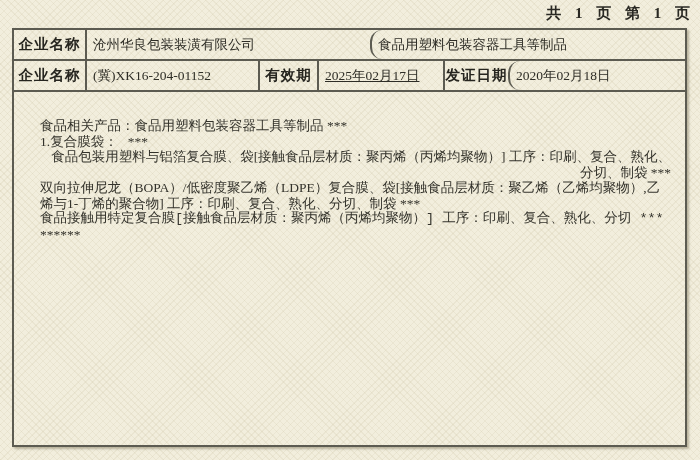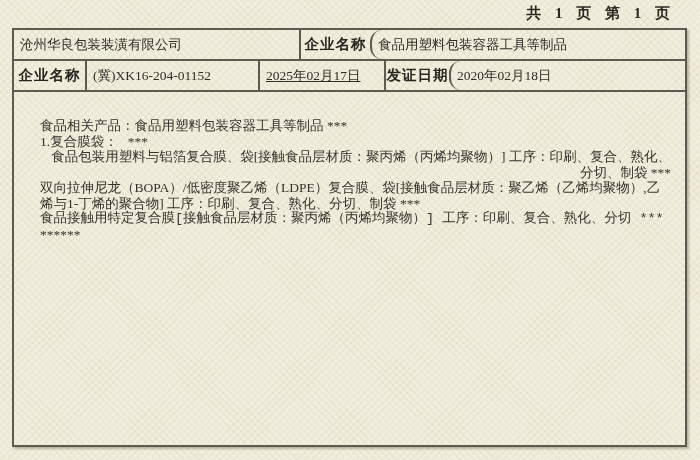--- a/index.html
+++ b/index.html
@@ -9,21 +9,21 @@
   }
   .page{
     position:relative;width:700px;height:460px;overflow:hidden;
     background-color:#f2eedd;
     background-image:
       repeating-linear-gradient(45deg, rgba(203,194,163,0.20) 0 1px, transparent 1px 5px),
       repeating-linear-gradient(135deg, rgba(203,194,163,0.20) 0 1px, transparent 1px 5px);
     color:#2e2d26;
   }
   .pagination{
-    position:absolute;top:4px;right:28px;
+    position:absolute;top:4px;right:8px;
     font-size:15px;font-weight:bold;letter-spacing:2px;word-spacing:6px;
     white-space:pre;color:#2a2923;
   }
   .doc{
     position:absolute;left:12px;top:28px;width:675px;height:419px;
     box-sizing:border-box;border:2px solid #5c5b51;
     box-shadow:2px 2px 2px rgba(140,133,108,0.55);
   }
   .row{
     display:flex;height:31px;box-sizing:border-box;
@@ -63,28 +63,29 @@
 </head>
 <body>
 
 <div class="page">
 
   <div class="pagination">共 1 页 第 1 页</div>
 
   <div class="doc">
 
     <div class="row">
+      <div class="cell label w-hlabel">企业名称</div>
       <div class="cell value w-company">沧州华良包装装潢有限公司</div>
-      <div class="cell label w-hlabel">企业名称</div>
       <div class="cell value grow">食品用塑料包装容器工具等制品</div>
     </div>
 
     <div class="row">
       <div class="cell label w-hlabel">企业名称</div>
       <div class="cell value w-cert">(冀)XK16-204-01152</div>
+      <div class="cell label w-validlabel">有效期</div>
       <div class="cell value w-valid">2025年02月17日</div>
       <div class="cell label w-issuelabel">发证日期</div>
       <div class="cell value grow">2020年02月18日</div>
     </div>
 
     <div class="body">
       <p>食品相关产品：食品用塑料包装容器工具等制品 ***</p>
       <p class="mt-section">1.复合膜袋：   ***</p>
       <p class="mt-item1">食品包装用塑料与铝箔复合膜、袋[接触食品层材质：聚丙烯（丙烯均聚物）] 工序：印刷、复合、熟化、分切、制袋 ***</p>
       <p class="mt-item2">双向拉伸尼龙（BOPA）/低密度聚乙烯（LDPE）复合膜、袋[接触食品层材质：聚乙烯（乙烯均聚物）,乙烯与1-丁烯的聚合物] 工序：印刷、复合、熟化、分切、制袋 ***</p>

